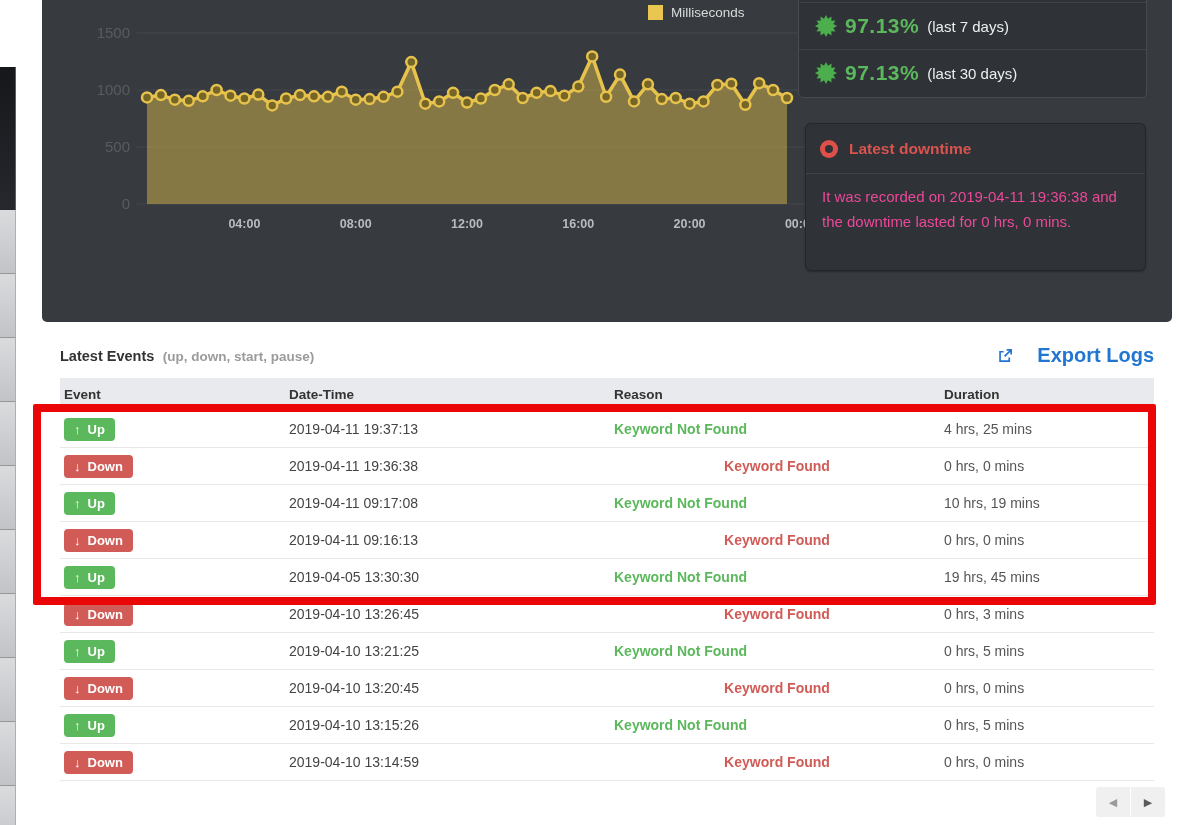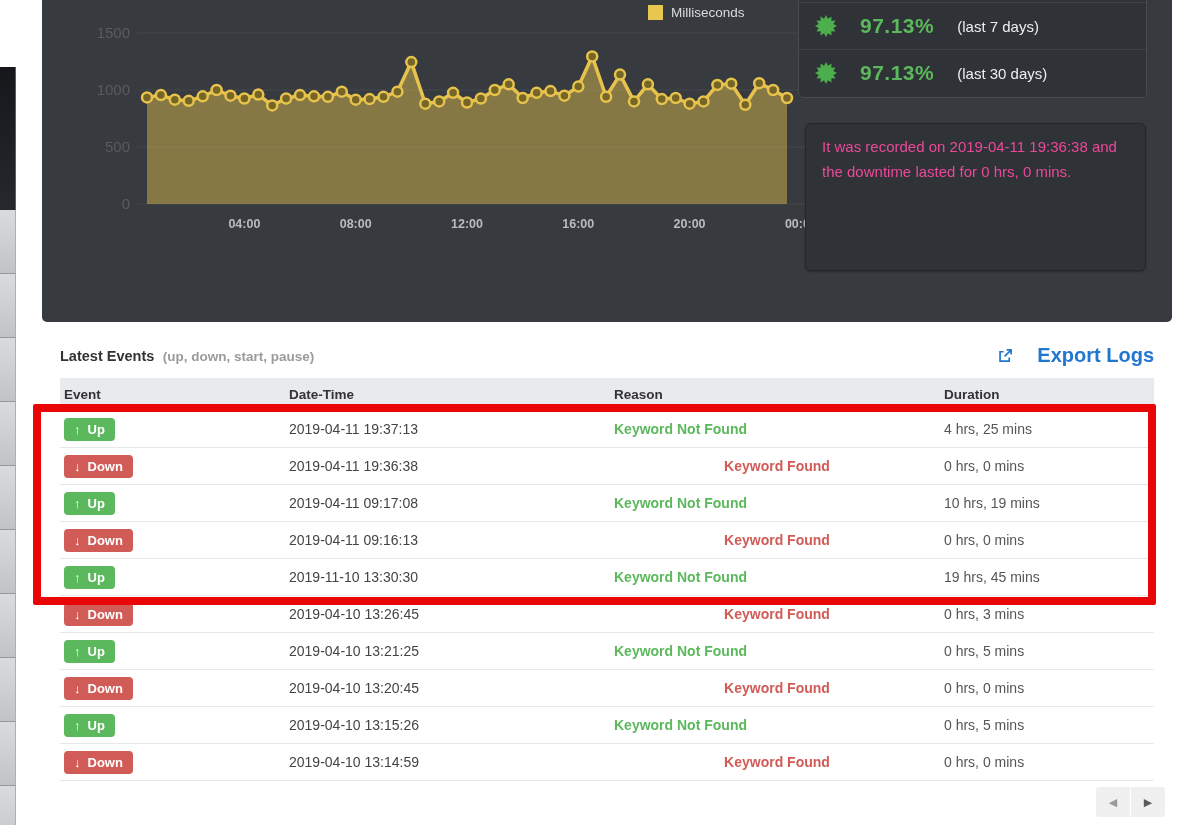--- a/index.html
+++ b/index.html
@@ -28,21 +28,21 @@
   #chart{position:absolute;left:0;top:0;}
   .legend{position:absolute;left:606px;top:5px;display:flex;align-items:center;gap:8px;}
   .legend-swatch{width:15px;height:15px;background:#e8c64f;}
   .legend-label{color:#d9dadb;font-size:13.5px;}
   
   .uptime-panel{
     position:absolute;left:756px;top:-30px;width:349px;height:128px;
     background:#2f3337;border:1px solid #474b4f;border-radius:5px;box-sizing:border-box;
   }
   .uptime-cut{height:31px;}
-  .uptime-row{height:46px;border-top:1px solid #3f4347;display:flex;align-items:center;gap:23px;padding-left:16px;}
+  .uptime-row{height:46px;border-top:1px solid #3f4347;display:flex;align-items:center;gap:8px;padding-left:16px;}
   .burst{width:22px;height:22px;flex:0 0 22px;}
   .uptime-value{color:#5cb85c;font-size:21px;font-weight:bold;letter-spacing:.5px;}
   .uptime-label{color:#eceeef;font-size:15px;}
   
   .downtime-card{
     position:absolute;left:763px;top:123px;width:341px;height:148px;
     background:#2f3337;border:1px solid #24262a;border-radius:6px;box-sizing:border-box;
     box-shadow:0 1px 2px rgba(0,0,0,.3);
   }
   .downtime-header{height:49px;border-bottom:1px solid #3f4347;display:flex;align-items:center;gap:11px;padding-left:14px;}
@@ -188,20 +188,24 @@
     <div class="uptime-row">
       <svg class="burst" viewBox="0 0 22 22">
           <polygon points="11.00,0.00 12.97,3.66 16.50,1.47 16.37,5.63 20.53,5.50 18.34,9.03 22.00,11.00 18.34,12.97 20.53,16.50 16.37,16.37 16.50,20.53 12.97,18.34 11.00,22.00 9.03,18.34 5.50,20.53 5.63,16.37 1.47,16.50 3.66,12.97 0.00,11.00 3.66,9.03 1.47,5.50 5.63,5.63 5.50,1.47 9.03,3.66" fill="#4cae4c"></polygon>
         </svg>
       <span class="uptime-value">97.13%</span>
       <span class="uptime-label">(last 30 days)</span>
     </div>
   </div>
 
   <div class="downtime-card">
+    <div class="downtime-header">
+      <span class="record-icon"></span>
+      <span class="downtime-title">Latest downtime</span>
+    </div>
     <div class="downtime-body">It was recorded on 2019-04-11 19:36:38 and the downtime lasted for 0 hrs, 0 mins.</div>
   </div>
 </div>
 
 <div class="events-section">
   <div class="events-header">
     <div>
       <span class="events-title">Latest Events</span>
       <span class="events-subtitle">(up, down, start, pause)</span>
     </div>
@@ -270,21 +274,21 @@
     <div class="cell duration-cell">0 hrs, 0 mins</div>
   </div>
 
   <div class="tr">
     <div class="cell">
       <span class="badge up">
         <span>↑</span>
         <span>Up</span>
       </span>
     </div>
-    <div class="cell">2019-11-10 13:30:30</div>
+    <div class="cell">2019-04-05 13:30:30</div>
     <div class="cell reason-up">Keyword Not Found</div>
     <div class="cell duration-cell">19 hrs, 45 mins</div>
   </div>
 
   <div class="tr">
     <div class="cell">
       <span class="badge down">
         <span>↓</span>
         <span>Down</span>
       </span>

